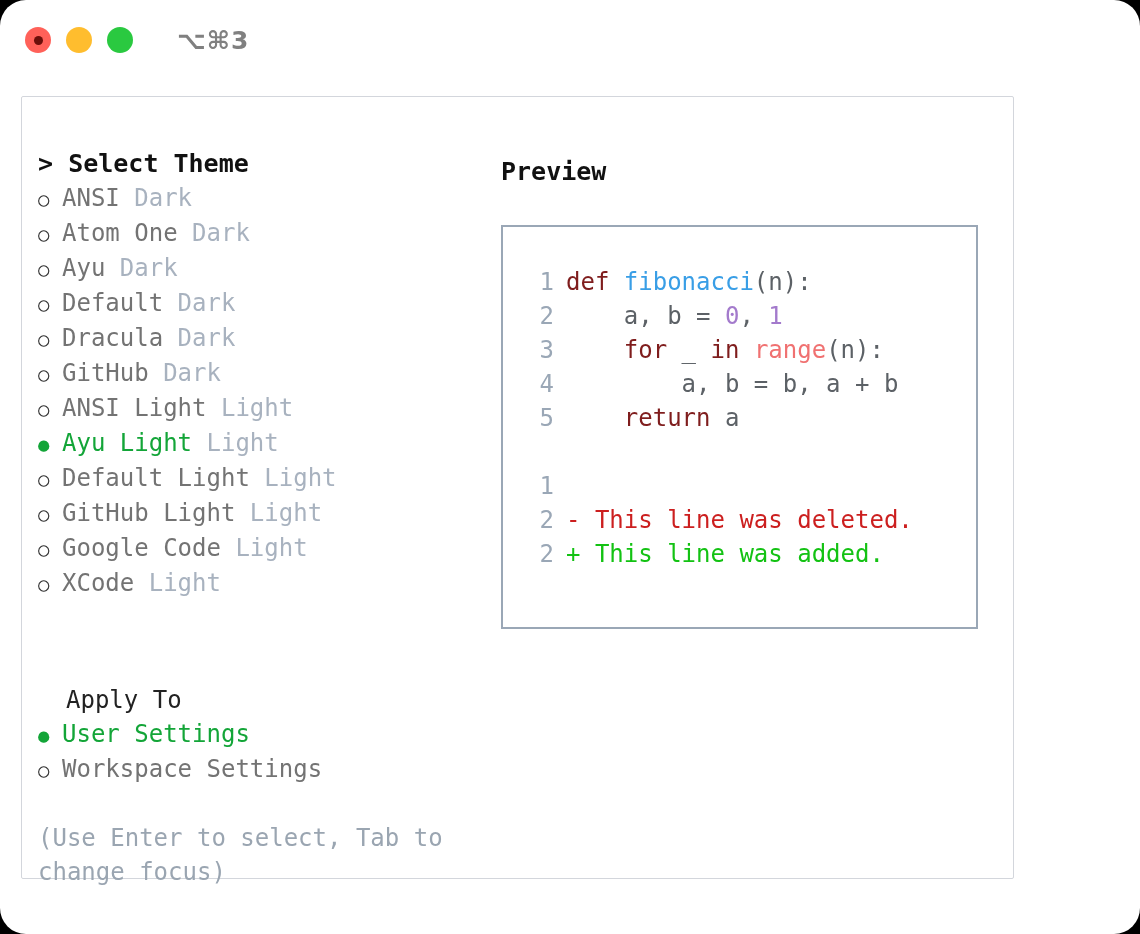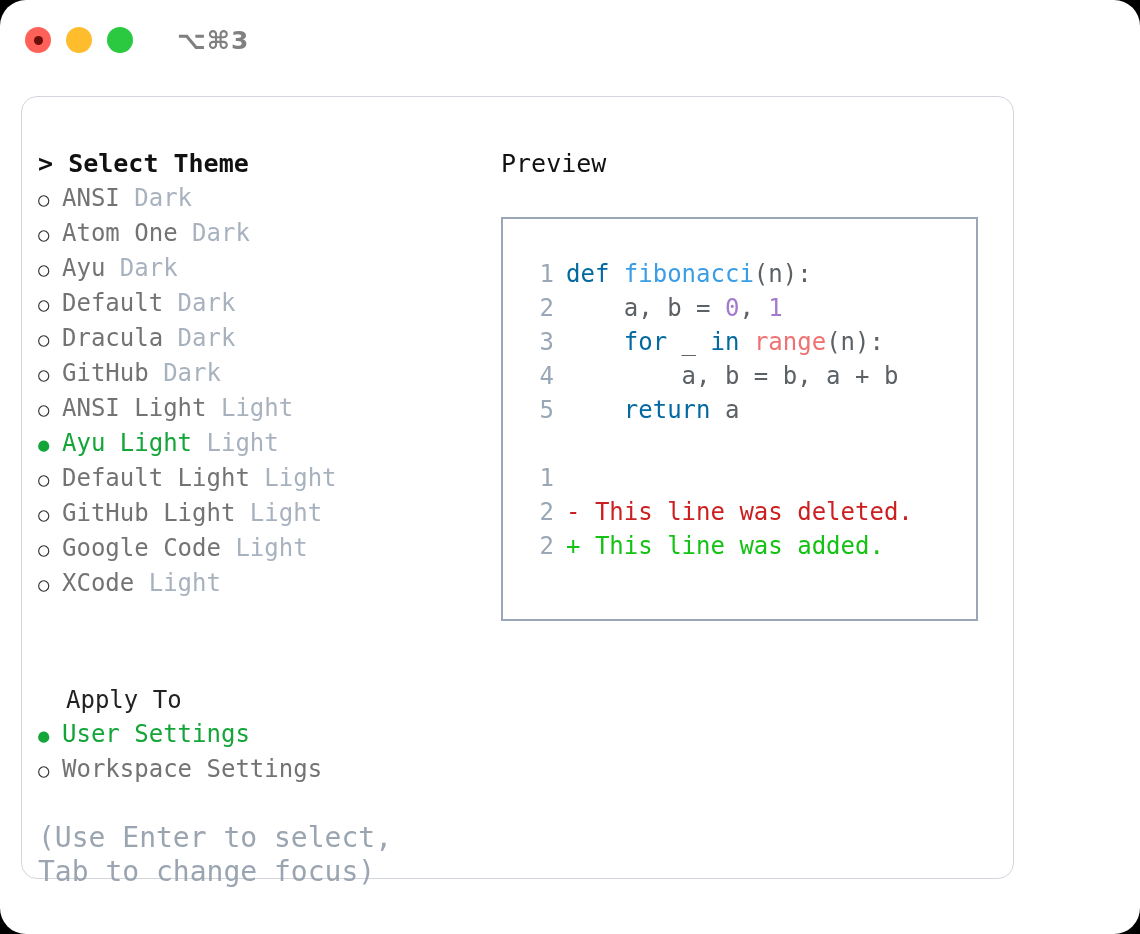--- a/index.html
+++ b/index.html
@@ -58,21 +58,21 @@
     white-space: pre;
   }
 
   
   .frame {
     position: absolute;
     left: 21px; top: 96px;
     width: 993px;
     height: 783px;
     border: 1.5px solid #d3d6dc;
-    border-radius: 16px;
+    border-radius: 2px;
     background: #ffffff;
   }
 
   .columns {
     position: absolute;
     left: 0; top: 0;
     width: 100%; height: 100%;
   }
 
   
@@ -122,34 +122,35 @@
     line-height: 34px;
     padding-left: 28px;
     white-space: pre;
     margin-top: 32px;
   }
 
   .spacer-lg { height: 50px; }
   .spacer-md { height: 34px; }
 
   .hint {
-    font-size: 28px;
+    font-size: 24px;
     color: #9aa5b1;
     line-height: 34px;
     width: 412px;
     white-space: pre-wrap;
   }
 
   
   .preview-title {
     font-size: 25px;
-    font-weight: 400;
+    font-weight: 700;
     color: #111111;
     line-height: 34px;
     white-space: pre;
+    margin-top: 8px;
   }
   .preview-box {
     margin-top: 36px;
     width: 477px;
     height: 404px;
     border: 2px solid #9aa7b6;
     background: #ffffff;
     padding: 38px 0 0 17px;
   }
   .code-line {
@@ -163,21 +164,21 @@
     display: inline-block;
     width: 34px;
     flex: 0 0 34px;
     text-align: right;
     color: #9aa7b6;
     margin-right: 12px;
   }
   .code-blank { height: 34px; }
 
   
-  .tok-kw   { color: #0369a1; }
+  .tok-kw   { color: #7f1d1d; }
   .tok-fn   { color: #399ee6; }
   .tok-num  { color: #a37acc; }
   .tok-call { color: #f07171; }
   .tok-pln  { color: #5c6166; }
 
   .diff-ctx { color: #8a8a8a; }
   .diff-del { color: #cc1f1f; }
   .diff-add { color: #13c213; }
 </style>
 </head>

